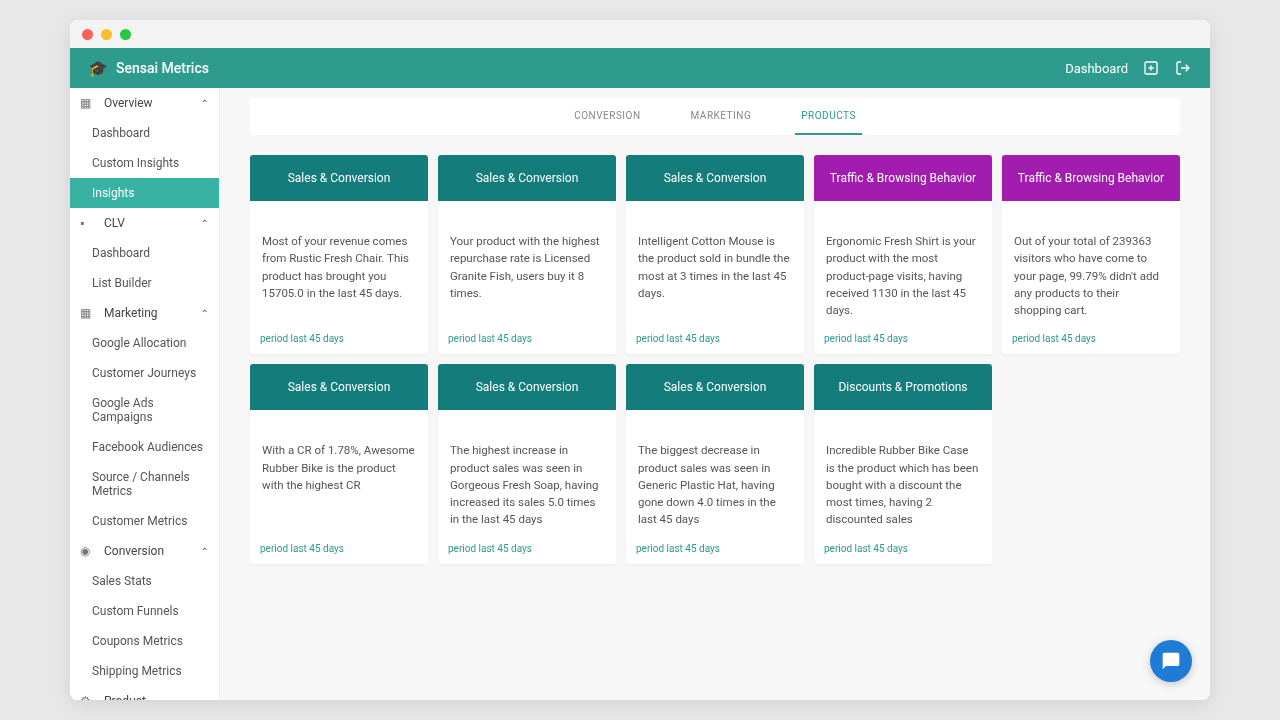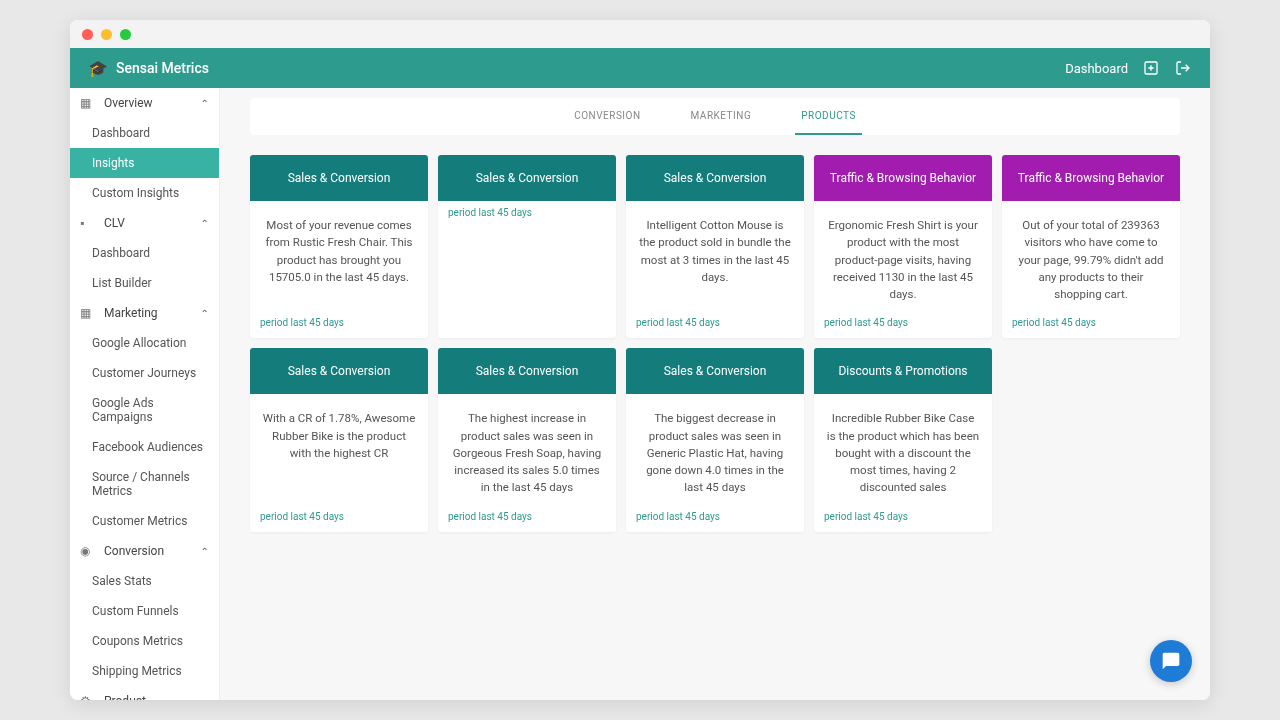--- a/index.html
+++ b/index.html
@@ -26,21 +26,21 @@
 .main { flex: 1; overflow-y: auto; background: #f7f7f7; padding: 10px 30px 30px 30px; }
 .tabs-wrap { background: #fff; border-radius: 4px; padding: 0; margin-bottom: 20px; display:flex; justify-content:center; }
 .tabs { display: flex; gap: 38px; font-size: 10px; letter-spacing: 0.5px; color: #888; }
 .tab { padding: 12px 6px; cursor: pointer; border-bottom: 2px solid transparent; }
 .tab.active { color: #2e9b8f; border-bottom: 2px solid #2e9b8f; }
 .grid { display: grid; grid-template-columns: repeat(5, 1fr); gap: 10px; }
 .card { background: #fff; border-radius: 3px; box-shadow: 0 1px 3px rgba(0,0,0,0.05); display: flex; flex-direction: column; overflow: hidden; }
 .card-head { padding: 16px 10px; text-align: center; color: #fff; font-size: 12px; }
 .card-head.teal { background: #147d7c; }
 .card-head.yellow { background: #a21caf; }
-.card-body { padding: 16px 12px 8px 12px; font-size: 11.5px; color: #555; text-align: center; line-height: 1.5; flex: 1; }
+.card-body { padding: 32px 12px 8px 12px; font-size: 11.5px; color: #555; line-height: 1.5; flex: 1; }
 .card-foot { padding: 6px 10px 10px 10px; text-align: left; font-size: 10px; color: #2e9b8f; }
 .chat-bubble { position: absolute; bottom: 18px; right: 18px; width: 42px; height: 42px; border-radius: 50%; background: #1e7bd6; display: flex; align-items: center; justify-content: center; color: #fff; box-shadow: 0 2px 8px rgba(0,0,0,0.2); cursor: pointer; }
 </style>
 </head>
 <body>
 
 <div class="window">
   <div class="titlebar">
     <div class="dot red"></div>
     <div class="dot yellow"></div>
@@ -69,22 +69,22 @@
     </div>
   </div>
   <div class="content">
     <div class="sidebar" id="sidebar">
         <div class="side-section">
           <span class="sec-icon">▦</span>
           <span class="sec-label">Overview</span>
           <span class="chev">⌃</span>
         </div>
         <div class="side-item">Dashboard</div>
+        <div class="side-item">Custom Insights</div>
         <div class="side-item active">Insights</div>
-        <div class="side-item">Custom Insights</div>
         <div class="side-section">
           <span class="sec-icon">▪</span>
           <span class="sec-label">CLV</span>
           <span class="chev">⌃</span>
         </div>
         <div class="side-item">Dashboard</div>
         <div class="side-item">List Builder</div>
         <div class="side-section">
           <span class="sec-icon">▦</span>
           <span class="sec-label">Marketing</span>
@@ -120,20 +120,21 @@
           </div>
       </div>
       <div class="grid" id="grid">
           <div class="card">
             <div class="card-head teal">Sales &amp; Conversion</div>
             <div class="card-body">Most of your revenue comes from Rustic Fresh Chair. This product has brought you 15705.0 in the last 45 days.</div>
             <div class="card-foot">period last 45 days</div>
           </div>
           <div class="card">
             <div class="card-head teal">Sales &amp; Conversion</div>
+            <div class="card-body">Your product with the highest repurchase rate is Licensed Granite Fish, users buy it 8 times.</div>
             <div class="card-foot">period last 45 days</div>
           </div>
           <div class="card">
             <div class="card-head teal">Sales &amp; Conversion</div>
             <div class="card-body">Intelligent Cotton Mouse is the product sold in bundle the most at 3 times in the last 45 days.</div>
             <div class="card-foot">period last 45 days</div>
           </div>
           <div class="card">
             <div class="card-head yellow">Traffic &amp; Browsing Behavior</div>
             <div class="card-body">Ergonomic Fresh Shirt is your product with the most product-page visits, having received 1130 in the last 45 days.</div>

